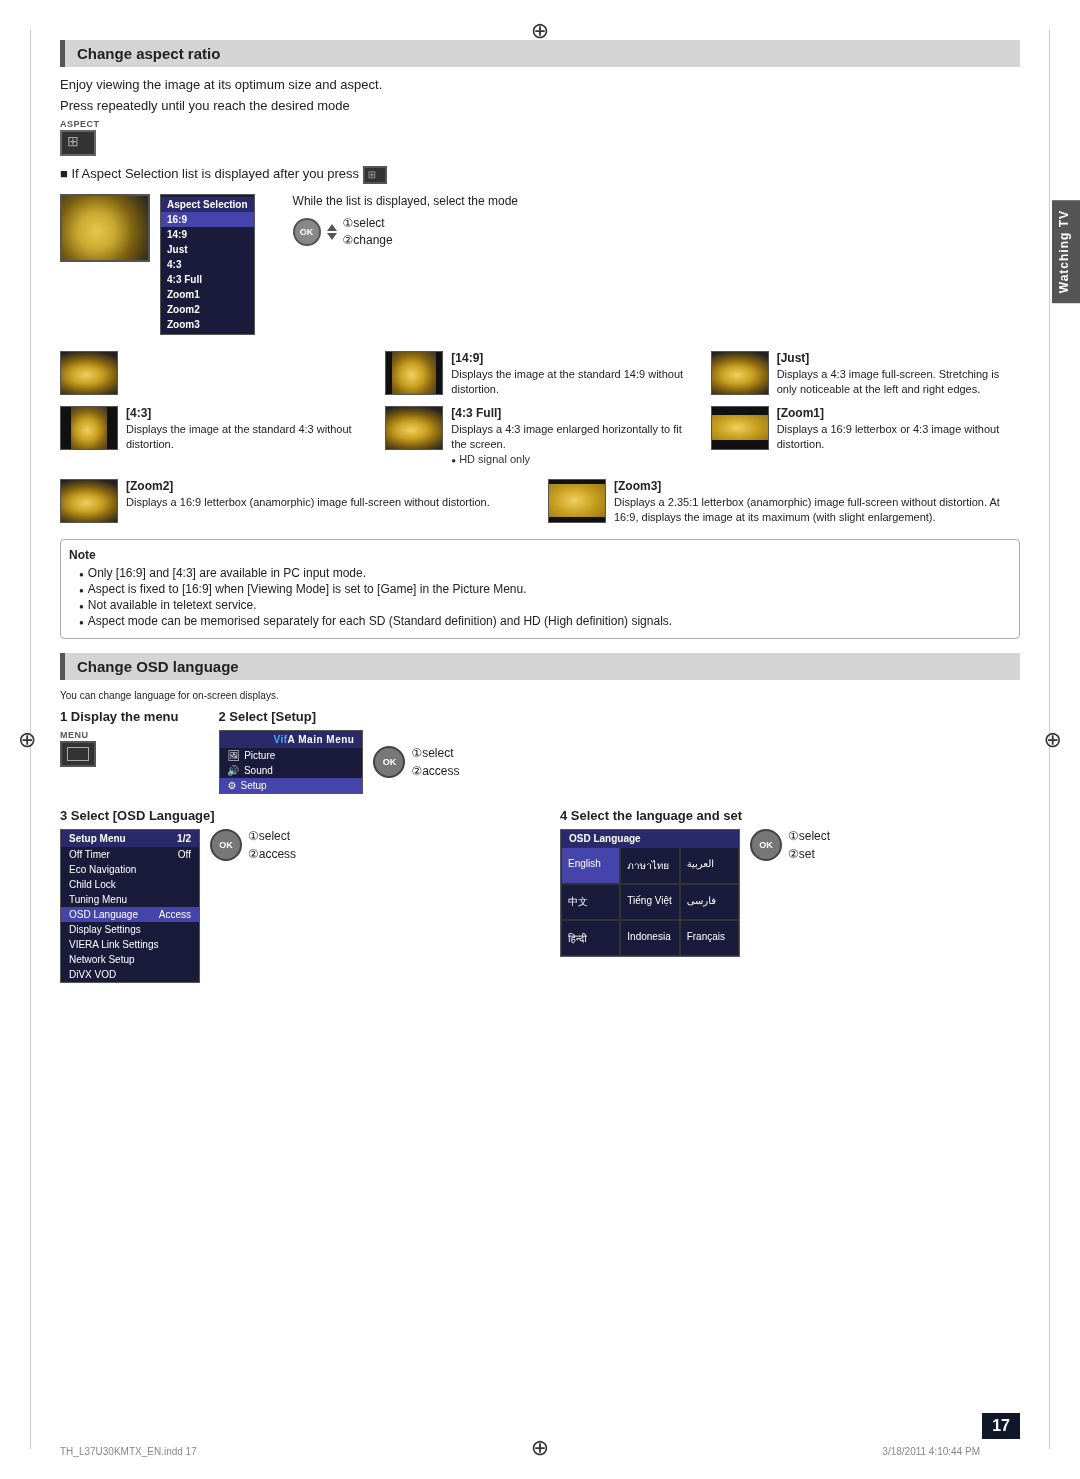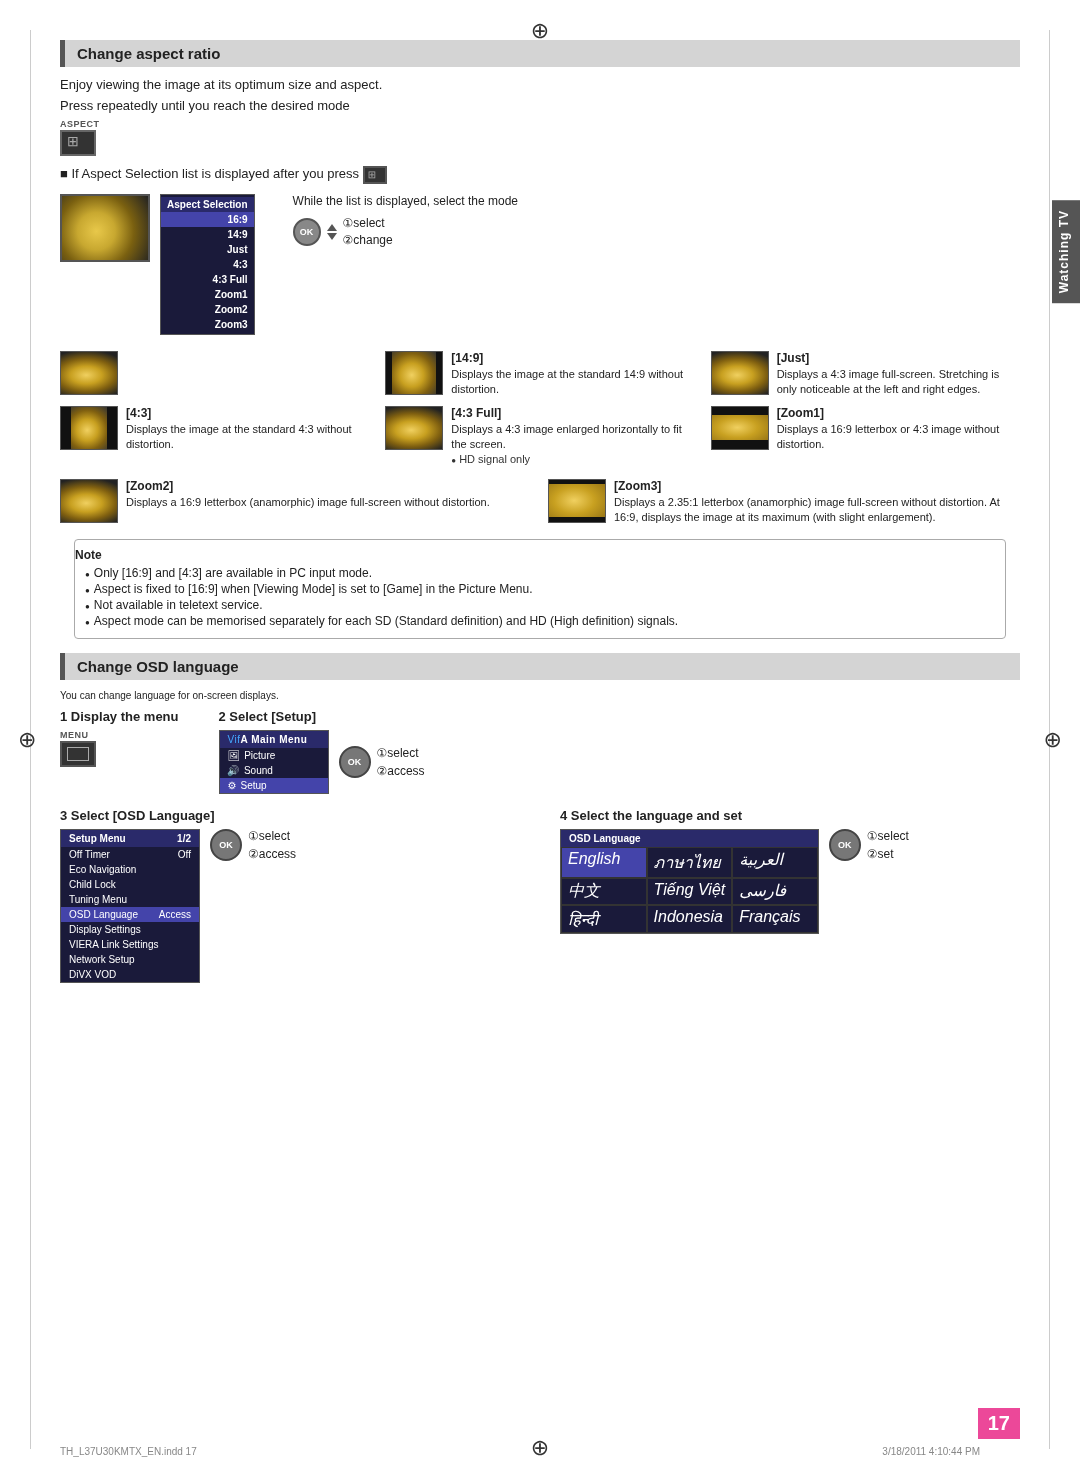--- a/index.html
+++ b/index.html
@@ -81,21 +81,20 @@
       height: 100%;
       background: radial-gradient(circle at 40% 55%, #e8c84a 0%, #c8a830 30%, #7a6010 60%, #222 100%);
     }
     .aspect-menu-box {
       background: #1a1a3a;
       color: #fff;
       font-size: 10px;
       padding: 2px 0;
       min-width: 90px;
       border: 1px solid #555;
-      text-align: right;
     }
     .aspect-menu-box .menu-title {
       background: #2a2a6a;
       padding: 2px 6px;
       font-weight: bold;
       font-size: 10px;
     }
     .aspect-menu-item {
       padding: 2px 6px;
       font-size: 10px;
@@ -153,22 +152,22 @@
       background: radial-gradient(ellipse 80% 60% at 45% 55%, #f0d060 0%, #c8a020 35%, #806010 65%, #222 100%);
     }
     .mode-label { font-size: 12px; font-weight: bold; margin-bottom: 2px; }
     .mode-desc { font-size: 11px; line-height: 1.4; }
     .mode-label-block {}
 
     
     .note-section {
       border: 1px solid #aaa;
       border-radius: 4px;
-      padding: 8px 0;
-      margin: 14px 14px;
+      padding: 8px 8px;
+      margin: 14px 0;
       font-size: 12px;
     }
     .note-title {
       font-weight: bold;
       font-size: 12px;
       margin-bottom: 4px;
     }
     .note-item {
       margin-left: 10px;
       margin-bottom: 2px;
@@ -266,24 +265,23 @@
       padding: 3px 8px;
       font-weight: bold;
       font-size: 10px;
     }
     .osd-lang-grid {
       display: grid;
       grid-template-columns: 1fr 1fr 1fr;
       gap: 0;
     }
     .osd-lang-cell {
-      padding: 2px 6px;
-      font-size: 16px;
+      padding: 10px 6px;
+      font-size: 10px;
       border: 1px solid #333;
-      font-style: italic;
     }
     .osd-lang-cell.selected {
       background: #4444aa;
     }
 
     
     .nav-row {
       display: flex;
       align-items: center;
       gap: 6px;
@@ -315,24 +313,24 @@
       flex-direction: column;
       gap: 4px;
       font-size: 12px;
     }
 
     
     .page-number {
       position: absolute;
       bottom: 40px;
       right: 60px;
-      font-size: 20px;
-      font-weight: bold;
-      color: #fff;
-      background: #ec4899;
+      font-size: 16px;
+      font-weight: bold;
+      color: #fff;
+      background: #0f172a;
       padding: 4px 10px;
     }
     .footer-file {
       position: absolute;
       bottom: 22px;
       left: 60px;
       font-size: 10px;
       color: #888;
     }
     .footer-date {
@@ -605,21 +603,21 @@
 
       <div style="flex:1;">
         <div class="step-header">
           <span>2</span>
           <span> </span>
           <span>Select [Setup]</span>
         </div>
         <div style="display:flex; align-items:center; gap:10px;">
           <div class="viera-menu">
             <div class="viera-title">
-              <span style="color:#4af; font-weight:normal;">Vif</span><span style="color:#fff; font-weight:bold;">A</span>
+              <span style="color:#4af; font-weight:bold;margin-left:46px;">Vif</span><span style="color:#fff; font-weight:bold;">A</span>
               <span> Main Menu</span>
             </div>
             <div class="viera-item">
               <span class="viera-icon">🖼</span>
               <span>Picture</span>
             </div>
             <div class="viera-item">
               <span class="viera-icon">🔊</span>
               <span>Sound</span>
             </div>

